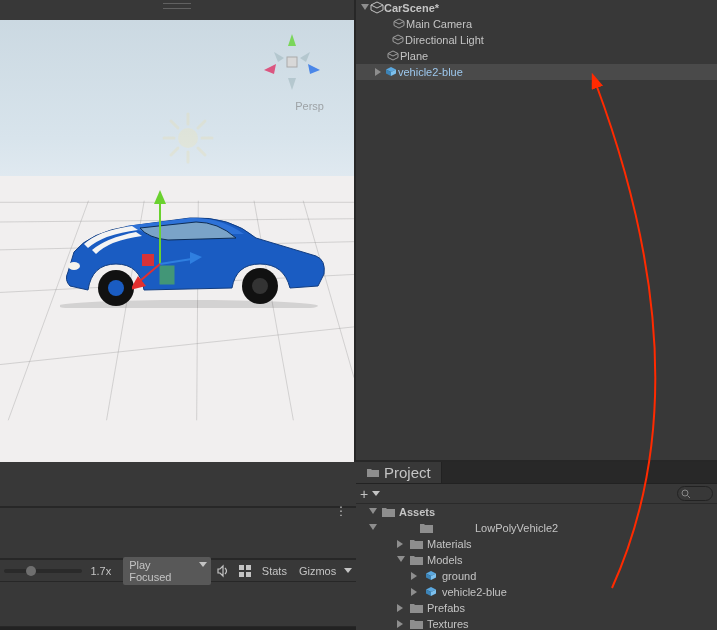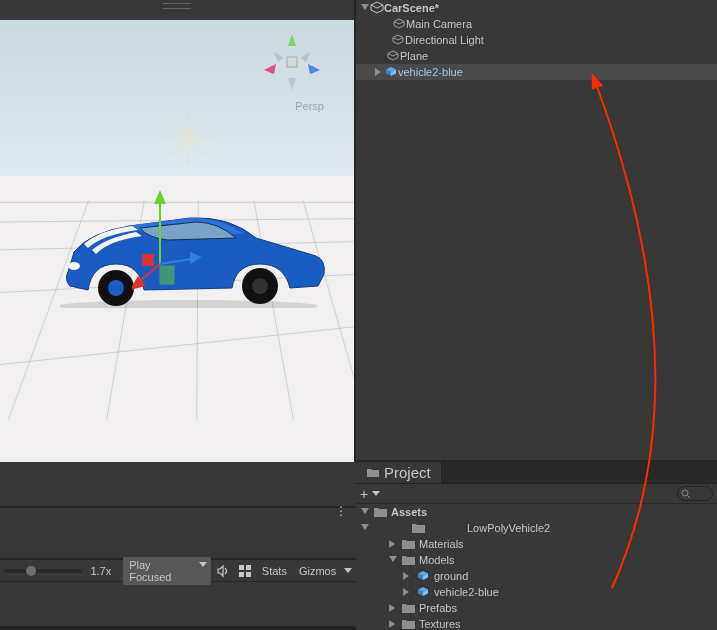--- a/index.html
+++ b/index.html
@@ -41,21 +41,21 @@
   .hier-icon { width:14px; height:14px; display:inline-flex; align-items:center; justify-content:center; }
   .scene-icon svg, .cube-icon svg, .prefab-icon svg { display:block; }
 
   .project-panel { flex:1; display:flex; flex-direction:column; background:#383838; }
   .project-tabs { height: 22px; background:#282828; display:flex; align-items:stretch; border-bottom:1px solid #222; }
   .project-tab { background:#383838; border-right:1px solid #222; display:flex; align-items:center; gap:4px; padding:0 10px; font-size:15px; color:#c4c4c4; }
   .project-toolbar { height: 20px; display:flex; align-items:center; padding:0 4px; gap:4px; background:#383838; border-bottom:1px solid #2a2a2a;}
   .project-toolbar .plus { font-size:14px; line-height:1; }
   .project-toolbar .search { width:36px; height:15px; border:1px solid #222; border-radius:8px; margin-left:auto; display:flex; align-items:center; padding-left:3px; }
 
-  .project-tree .row { display:flex; align-items:center; height:16px; padding-left:4px; gap:4px; font-size:11px; }
+  .project-tree .row { display:flex; align-items:center; height:16px; padding-left:4px; gap:4px; font-size:11px;margin-left:8px; }
   .folder-icon svg { display:block; }
 
   .annotation-arrow { position:absolute; pointer-events:none; }
 
   .caret-svg { display:block; }
 </style>
 </head>
 <body>
 
 <div class="root">

